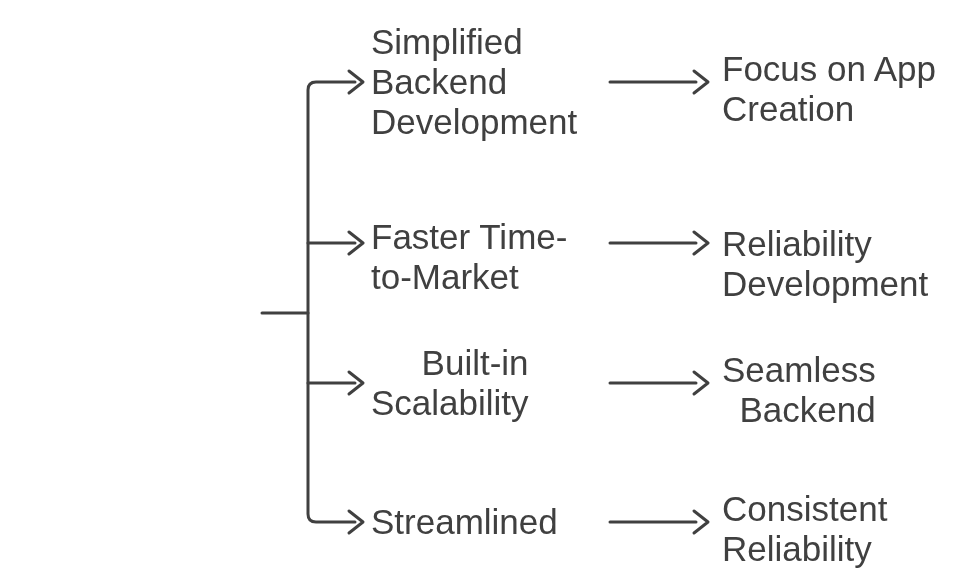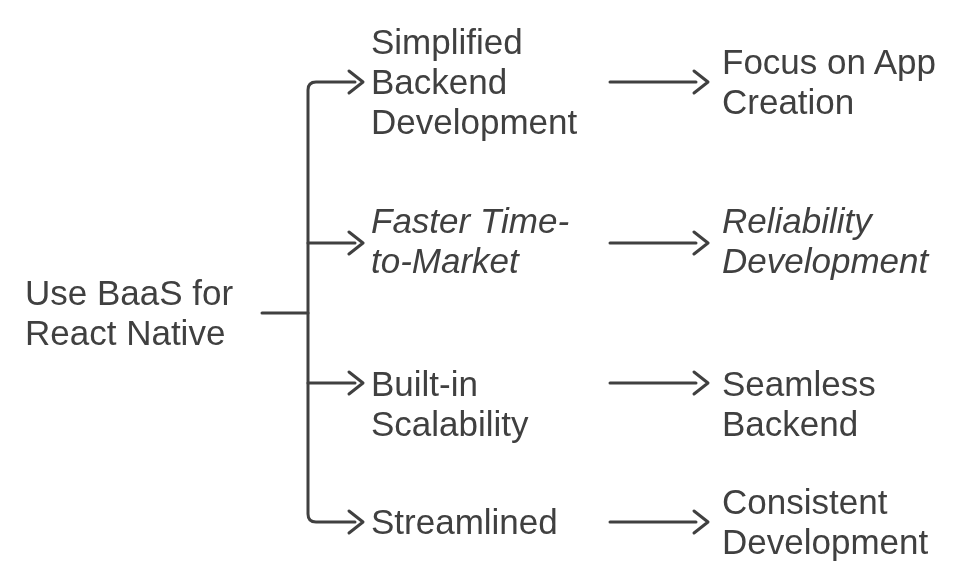--- a/index.html
+++ b/index.html
@@ -27,24 +27,24 @@
     position: absolute;
     transform: translateY(-50%);
     font-size: 35px;
     line-height: 40px;
     white-space: pre-line;
     letter-spacing: 0px;
     color: #404040;
   }
   .root-label    { left: 25px;  top: 313px; }
   .benefit-label { left: 371px; }
-  .outcome-label { left: 722px; }
+  .outcome-label { left: 722px; margin-top: 7px; }
   .row-1 { top: 82px;  }
-  .row-2 { top: 241px; font-style: italic; }
-  .row-3 { top: 404px; }
+  .row-2 { top: 257px; }
+  .row-3 { top: 383px; text-align: right; }
   .row-4 { top: 522px; }
 </style>
 </head>
 <body>
 
 <div class="diagram">
 
   <svg class="connector-svg" viewBox="0 0 970 586" xmlns="http://www.w3.org/2000/svg">
     <g fill="none" stroke="#404040" stroke-width="3" stroke-linecap="round" stroke-linejoin="round">
 
@@ -64,34 +64,32 @@
       <path d="M694 71 L708 82 L694 93"></path>
       <path d="M610 243 H696"></path>
       <path d="M694 232 L708 243 L694 254"></path>
       <path d="M610 383 H696"></path>
       <path d="M694 372 L708 383 L694 394"></path>
       <path d="M610 522 H696"></path>
       <path d="M694 511 L708 522 L694 533"></path>
     </g>
   </svg>
 
-  <div class="node-label root-label">Use BaaS for
-React Native</div>
 
   <div class="node-label benefit-label row-1">Simplified
 Backend
 Development</div>
   <div class="node-label benefit-label row-2">Faster Time-
 to-Market</div>
   <div class="node-label benefit-label row-3">Built-in
 Scalability</div>
   <div class="node-label benefit-label row-4">Streamlined</div>
 
   <div class="node-label outcome-label row-1">Focus on App
 Creation</div>
   <div class="node-label outcome-label row-2">Reliability
 Development</div>
   <div class="node-label outcome-label row-3">Seamless
 Backend</div>
   <div class="node-label outcome-label row-4">Consistent
-Development</div>
+Reliability</div>
 
 </div>
 
 </body></html>

